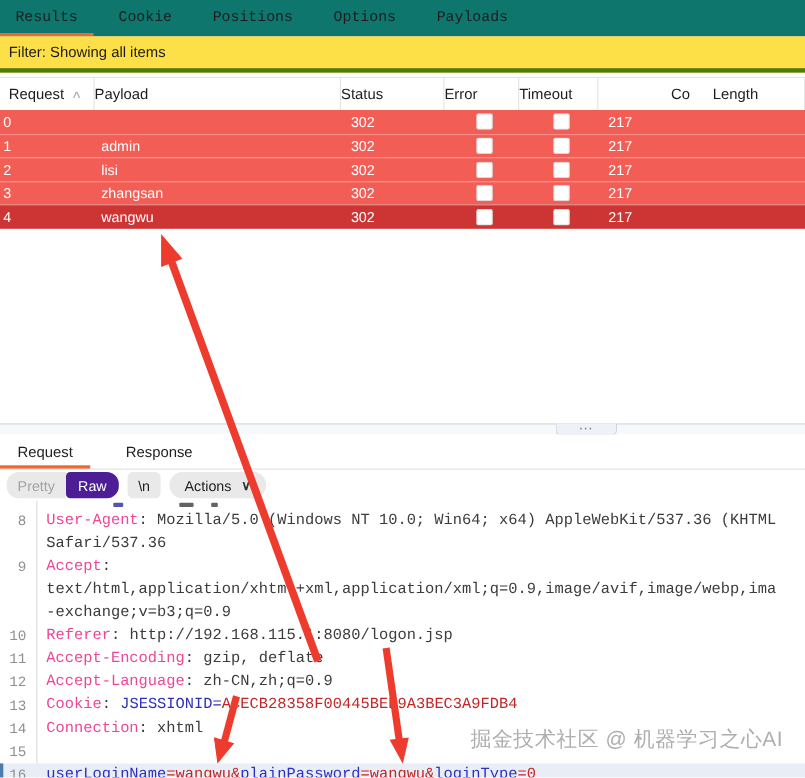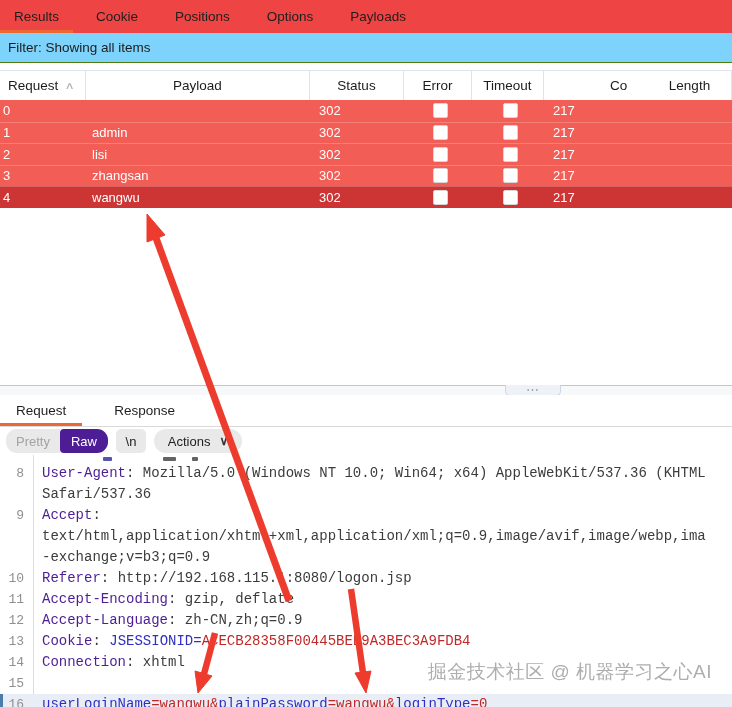--- a/index.html
+++ b/index.html
@@ -1,31 +1,31 @@
 <!DOCTYPE html>
 <html><head>
 <meta charset="utf-8">
 <style>
   html,body{margin:0;padding:0;background:#fff;}
   body{width:732px;height:707px;overflow:hidden;font-family:"Liberation Sans",sans-serif;}
   .app{position:relative;width:732px;height:707px;overflow:hidden;background:#fff;}
 
   
-  .top-tabs{position:absolute;top:0;left:0;right:0;height:33px;display:flex;background:#ef4444;border-bottom:4px solid #c4b5fd;box-shadow:0 2px 2px rgba(0,0,0,.05);}
+  .top-tabs{position:absolute;top:0;left:0;right:0;height:33px;display:flex;background:#0f766e;border-bottom:4px solid #c4b5fd;box-shadow:0 2px 2px rgba(0,0,0,.05);font-family:Liberation Mono, monospace;}
   .top-tab{padding:0 14px;margin-right:9px;display:flex;align-items:center;font-size:13.5px;color:#1e1e1e;position:relative;white-space:nowrap;}
   .top-tab.active::after{content:"";position:absolute;left:0;right:0;bottom:0;height:3px;background:#ee6832;}
 
   
-  .filter-bar{position:absolute;top:33px;left:0;right:0;height:29px;display:flex;align-items:center;padding-left:8px;font-size:13.5px;color:#1c1c1c;background:#7dd3fc;border-bottom:1px solid #4d7c0f;}
+  .filter-bar{position:absolute;top:33px;left:0;right:0;height:29px;display:flex;align-items:center;padding-left:8px;font-size:13.5px;color:#1c1c1c;background:#fde047;border-bottom:4px solid #4d7c0f;}
 
   
   .results-table{position:absolute;top:70px;left:0;right:0;border-top:1px solid #dfe5ec;}
   .grid-row{display:grid;grid-template-columns:86px 224px 94px 68px 72px 104px 1fr;}
   .thead{height:29px;background:#fff;}
-  .th{display:flex;align-items:center;justify-content:center;font-size:13.5px;color:#1c1c1c;border-right:1px solid #e3e3e3;overflow:hidden;}
+  .th{display:flex;align-items:center;font-size:13.5px;color:#1c1c1c;border-right:1px solid #e3e3e3;overflow:hidden;}
   .th.c-request{justify-content:flex-start;padding-left:8px;}
   .th.c-comment{justify-content:flex-start;padding-left:66px;border-right:none;}
   .sort-icon{margin-left:8px;color:#b3b3b3;font-size:10px;transform:scaleX(1.4);}
   .tr{height:21.5px;background:#f25d55;color:#fff;font-size:13px;align-items:center;box-sizing:border-box;}
   .tr + .tr{border-top:1px solid rgba(255,255,255,.22);}
   .tr.selected{background:#cd3535;}
   .td{overflow:hidden;white-space:nowrap;}
   .td.c-id{padding-left:3px;}
   .td.c-payload{padding-left:6px;}
   .td.c-status,.td.c-length{padding-left:9px;}
@@ -53,21 +53,21 @@
 
   
   .editor{position:absolute;top:455px;left:0;right:0;bottom:0;background:#fff;overflow:hidden;font-family:"Liberation Mono","DejaVu Sans Mono",monospace;font-size:14px;}
   .gutter-sep{position:absolute;top:0;bottom:0;left:33px;width:1px;background:#dcdcdc;}
   .elines{position:absolute;top:8px;left:0;right:0;}
   .eline{height:21px;line-height:21px;display:flex;white-space:pre;position:relative;}
   .eline.hl{background:#e9eef6;}
   .eline.hl::before{content:"";position:absolute;left:0;top:0;bottom:0;width:3px;background:#4a7dab;}
   .lnum{width:24px;flex:none;text-align:right;color:#909090;font-size:13px;}
   .ltext{margin-left:18px;overflow:hidden;flex:1;}
-  .c-name{color:#4c1d95;}
+  .c-name{color:#ec4899;}
   .c-param{color:#2f2fc2;}
   .c-val{color:#c22727;}
   .c-plain{color:#3c3c3c;}
   .frag{position:absolute;height:4px;border-radius:1px;opacity:.8;}
 
   
   .watermark{position:absolute;top:659px;right:20px;font-size:19px;color:#aeaeae;letter-spacing:.5px;text-shadow:1px 1px 0 #fff;z-index:5;white-space:nowrap;font-family:"Liberation Sans",sans-serif;}
 
   
   .arrows{position:absolute;inset:0;z-index:6;pointer-events:none;}

